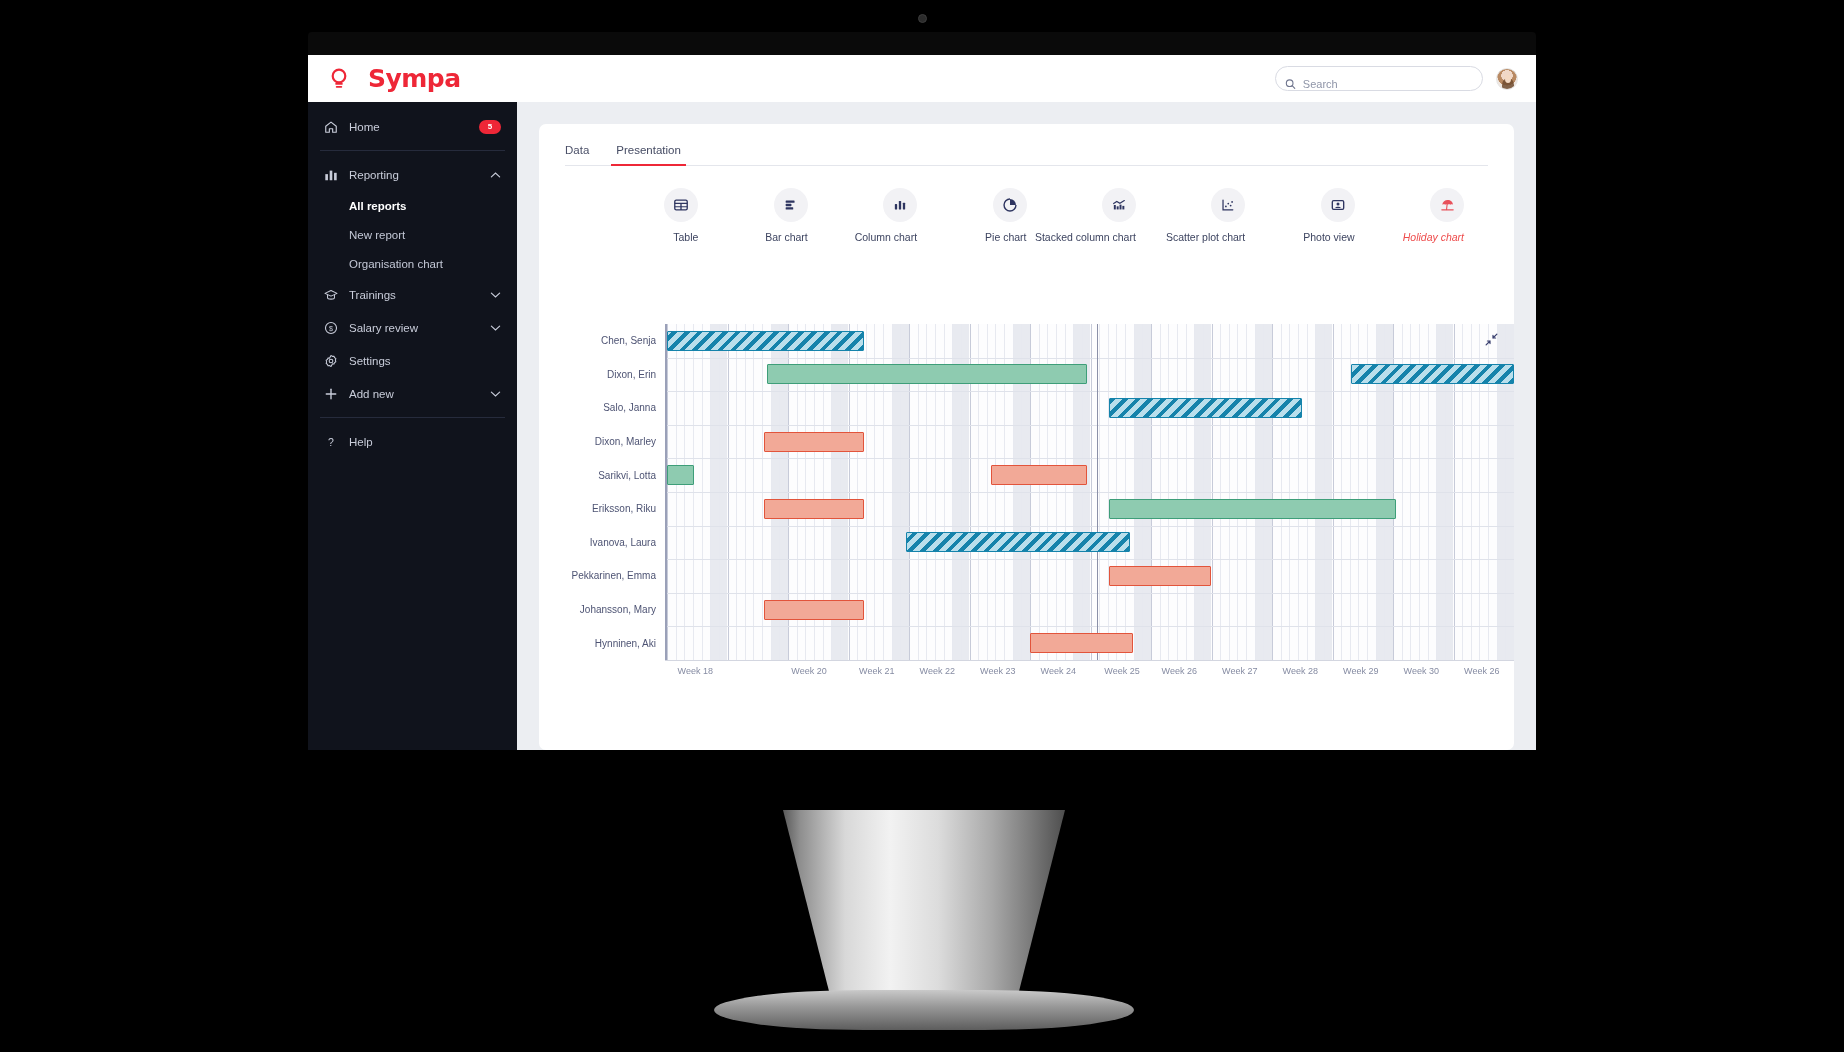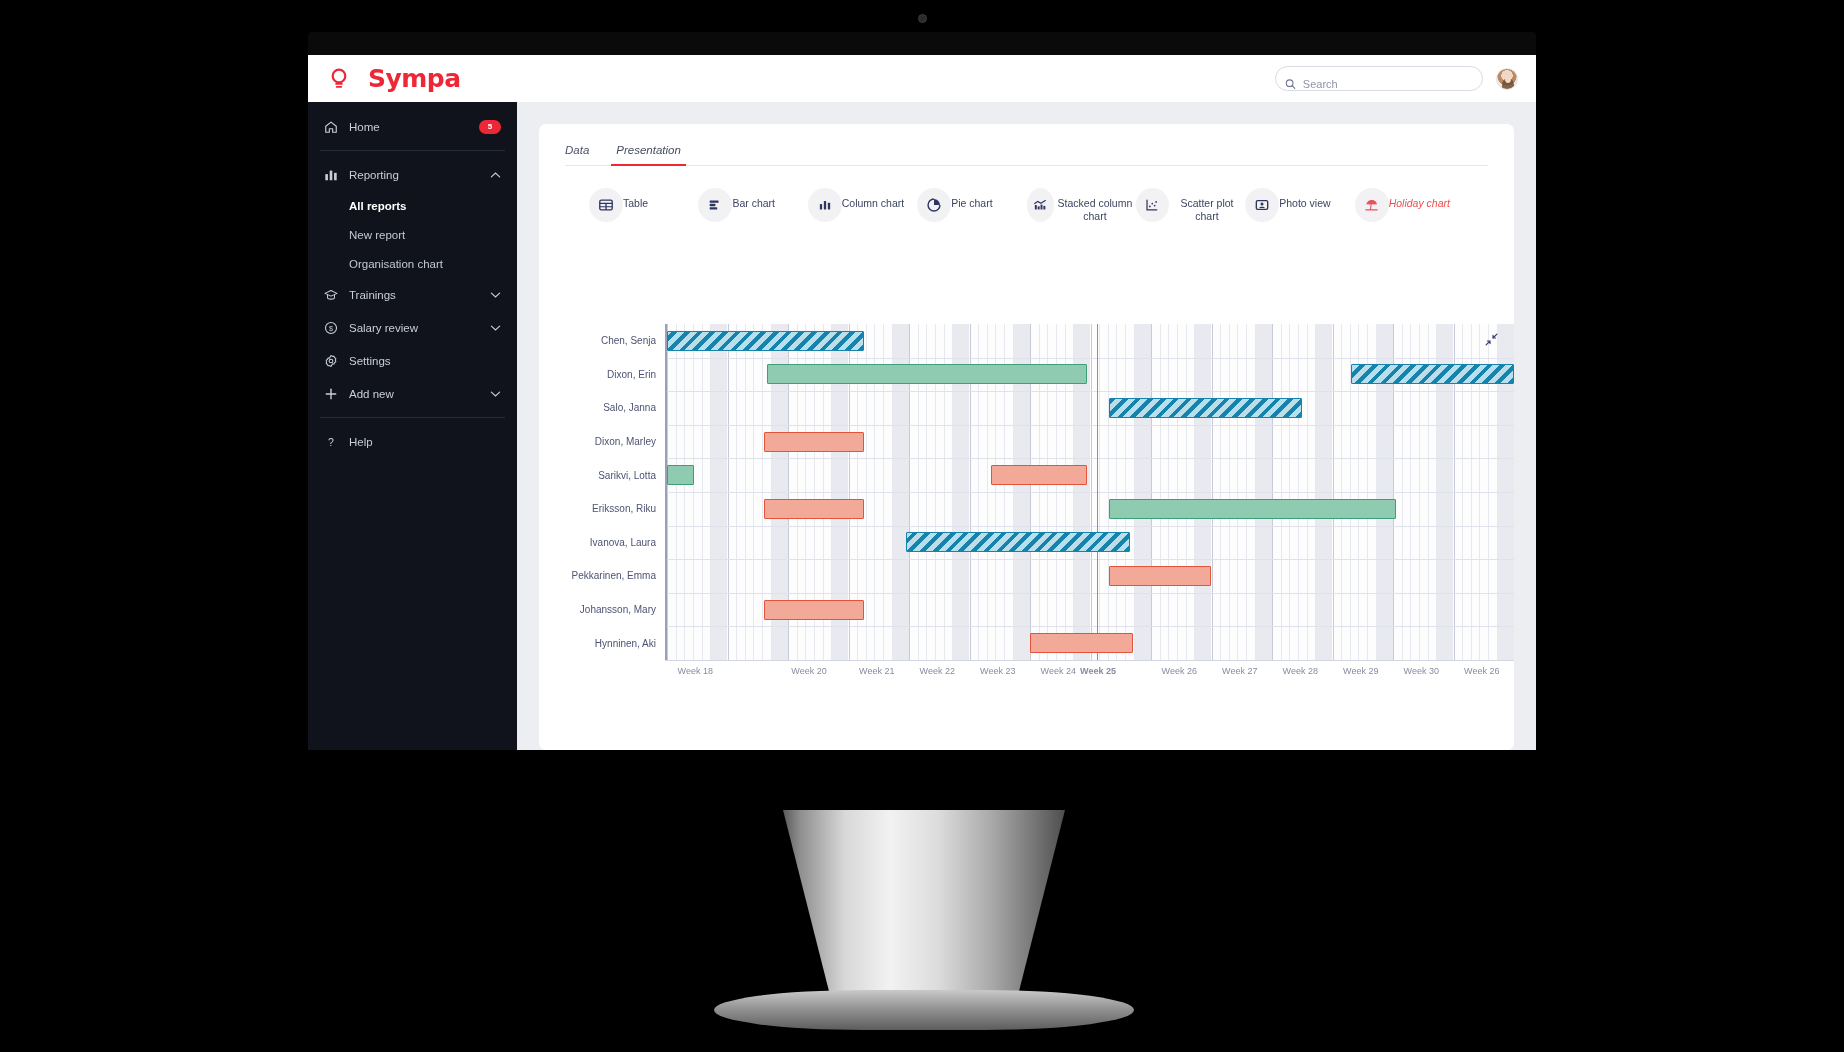--- a/index.html
+++ b/index.html
@@ -101,39 +101,39 @@
 
   
   #content {
     position: absolute; left: 209px; top: 47px; width: 1019px; height: 648px;
     background: #eceef2; padding: 22px 22px 0 22px;
   }
   #panel {
     width: 100%; height: 626px; background:#fff; border-radius: 7px;
     padding: 20px 26px 0 26px; position: relative; overflow: hidden;
   }
-  #tabs { display:flex; gap: 27px; border-bottom: 1px solid #e4e6ec; font-style: italic; }
+  #tabs { display:flex; gap: 27px; border-bottom: 1px solid #e4e6ec; }
   .tab {
     font-size: 11.5px; color:#4b5068; padding-bottom: 9px; cursor:pointer;
     position: relative;
   }
   .tab.active { color:#454b63; }
   .tab.active::after {
     content:''; position:absolute; left:-5px; right:-5px; bottom:-1px; height:2px; background:#ee2737;
   }
   #section-title {
     margin-top: 22px; font-size: 12.5px; font-weight: 700; color:#ee3a3a;
   }
 
   
   #presentation-picker {
     display:flex; margin-top: 22px; padding: 0 24px;
   }
   .pres-item {
-    width: 127px; display:flex; flex-direction:row; align-items:flex-start; cursor:pointer;
+    width: 127px; display:flex; flex-direction:column; align-items:flex-end; cursor:pointer;
   }
   .pres-circle {
     width: 34px; height:34px; border-radius:50%; background:#f2f2f5;
     display:flex; align-items:center; justify-content:center;
   }
   .pres-label {
     margin-top: 9px; font-size: 10.5px; color:#3d4460; text-align:center; line-height:13px;
   }
   .pres-item.selected .pres-label { color:#ee4b4b;font-style:italic; }
 
@@ -585,21 +585,21 @@
               <div class="bar red" style="left: 363px; width: 102.85px; top: 309.2px;"></div>
             </div>
         </div>
         <div id="gantt-axis">
             <div class="week-label" style="left: 30.25px;">Week 18</div>
             <div class="week-label" style="left: 144px;">Week 20</div>
             <div class="week-label" style="left: 211.75px;">Week 21</div>
             <div class="week-label" style="left: 272.25px;">Week 22</div>
             <div class="week-label" style="left: 332.75px;">Week 23</div>
             <div class="week-label" style="left: 393.25px;">Week 24</div>
-            <div class="week-label" style="left: 433px; font-weight: bold;">Week 25</div>
+            <div class="week-label" style="left: 457px;">Week 25</div>
             <div class="week-label" style="left: 514.25px;">Week 26</div>
             <div class="week-label" style="left: 574.75px;">Week 27</div>
             <div class="week-label" style="left: 635.25px;">Week 28</div>
             <div class="week-label" style="left: 695.75px;">Week 29</div>
             <div class="week-label" style="left: 756.25px;">Week 30</div>
             <div class="week-label" style="left: 816.75px;">Week 26</div>
           </div>
       </div>
 
     </div>

